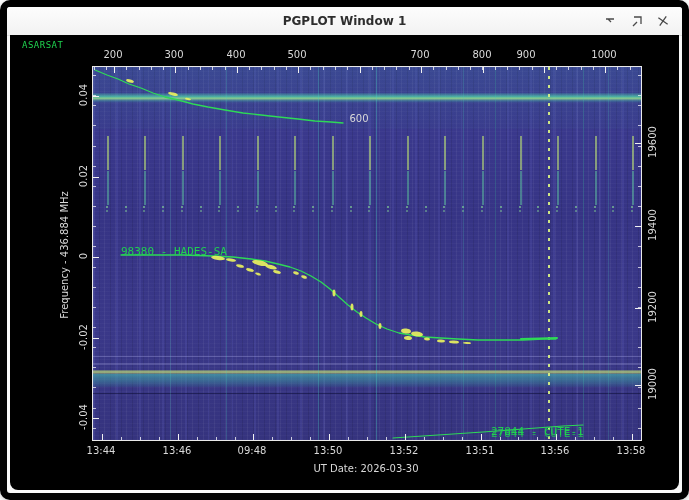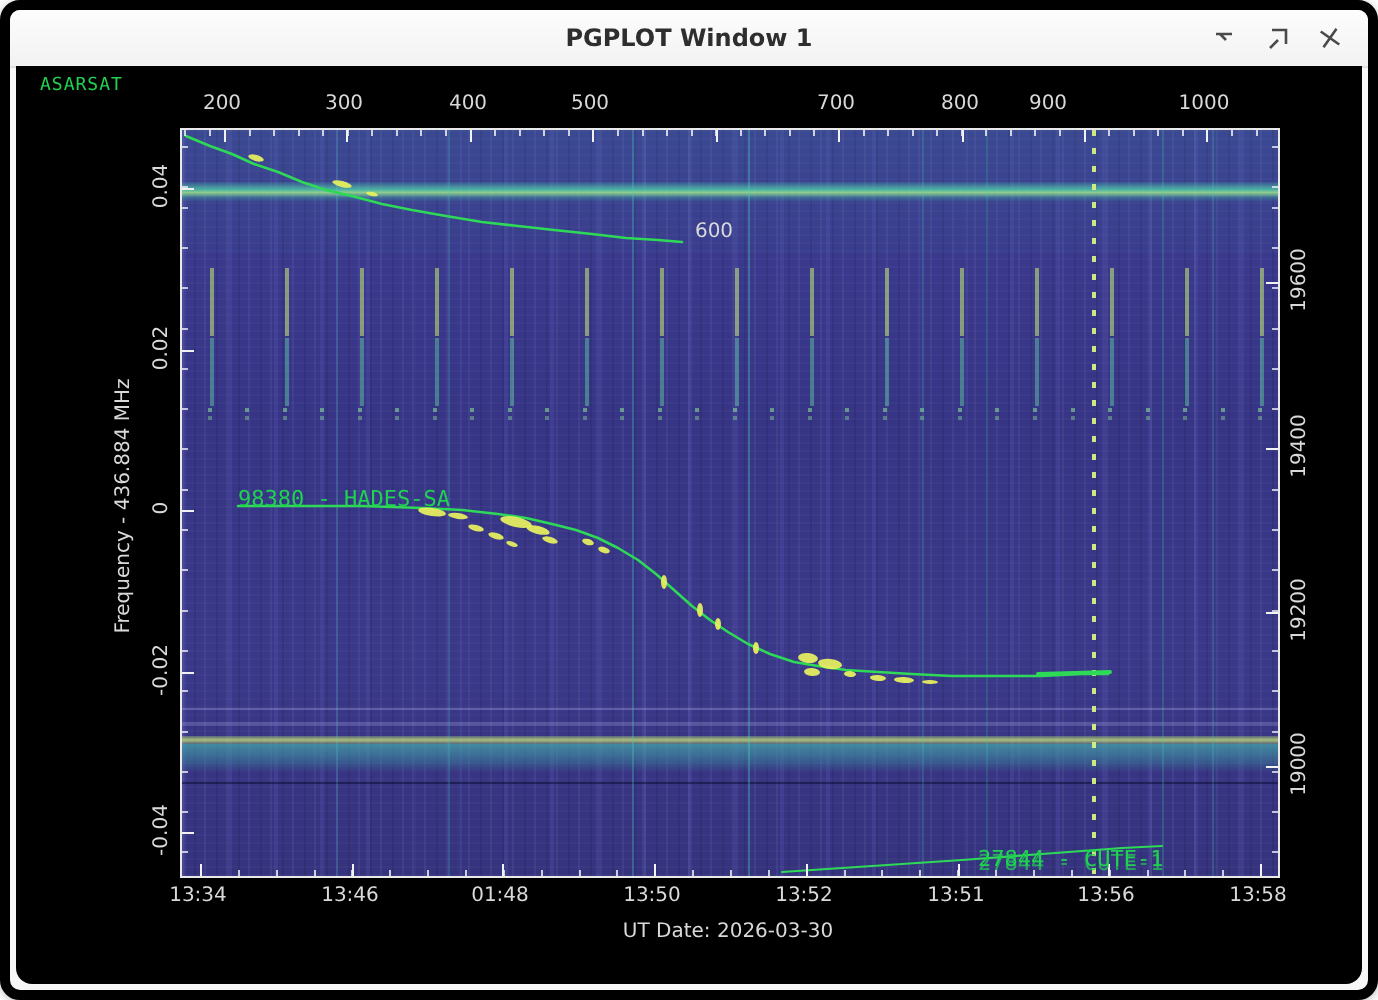--- a/index.html
+++ b/index.html
@@ -1,16 +1,16 @@
 <!DOCTYPE html>
 <html><head>
 <meta charset="utf-8">
 <style>
   html,body{margin:0;padding:0;background:#ffffff;font-family:"DejaVu Sans",sans-serif;}
-  .window{position:relative;width:689px;height:500px;background:#f7f7f7;border:5px solid #000000;
+  .window{position:relative;width:689px;height:500px;background:#f7f7f7;border:7px solid #000000;
           border-radius:10px;overflow:hidden;box-sizing:border-box;box-shadow:0 1px 5px rgba(0,0,0,.25);}
   .titlebar{position:absolute;left:0;top:0;right:0;height:28px;background:linear-gradient(#fdfdfd,#f2f2f2);
             border-bottom:1px solid #e0e0e0;display:flex;align-items:center;justify-content:center;}
   .title-text{font-size:12px;font-weight:bold;color:#2e2e2e;}
   .controls{position:absolute;right:12px;top:0;height:28px;display:flex;gap:12px;align-items:center;}
   .ctrl{width:14px;height:14px;cursor:pointer;display:block;}
   .ctrl svg{display:block;}
   .canvas{position:absolute;left:3px;right:3px;top:28px;bottom:3px;background:#000;
           border-radius:0 0 8px 8px;overflow:hidden;}
   .station{position:absolute;left:12px;top:5px;color:#1fd24f;font-family:"DejaVu Sans Mono",monospace;
@@ -181,23 +181,23 @@
     <div id="axislabels">
         <span class="ax-label" style="left: 103px; top: 19px;">200</span>
         <span class="ax-label" style="left: 164px; top: 19px;">300</span>
         <span class="ax-label" style="left: 226px; top: 19px;">400</span>
         <span class="ax-label" style="left: 287px; top: 19px;">500</span>
         <span class="ax-label" style="left: 349px; top: 37px; margin-top: 46px;">600</span>
         <span class="ax-label" style="left: 410px; top: 19px;">700</span>
         <span class="ax-label" style="left: 472px; top: 19px;">800</span>
         <span class="ax-label" style="left: 516px; top: 19px;">900</span>
         <span class="ax-label" style="left: 594px; top: 19px;">1000</span>
-        <span class="ax-label" style="left: 91px; top: 415px;">13:34</span>
+        <span class="ax-label" style="left: 91px; top: 415px;">13:44</span>
         <span class="ax-label" style="left: 167px; top: 415px;">13:46</span>
-        <span class="ax-label" style="left: 242px; top: 415px;">01:48</span>
+        <span class="ax-label" style="left: 242px; top: 415px;">09:48</span>
         <span class="ax-label" style="left: 318px; top: 415px; text-align: center;">13:50</span>
         <span class="ax-label" style="left: 394px; top: 415px;">13:52</span>
         <span class="ax-label" style="left: 470px; top: 415px;">13:51</span>
         <span class="ax-label" style="left: 545px; top: 415px;">13:56</span>
         <span class="ax-label" style="left: 621px; top: 415px;">13:58</span>
         <span class="ax-label rot" style="left: 73px; top: 60px;">0.04</span>
         <span class="ax-label rot" style="left: 73px; top: 141px;">0.02</span>
         <span class="ax-label rot" style="left: 73px; top: 221px;">0</span>
         <span class="ax-label rot" style="left: 73px; top: 302px;">-0.02</span>
         <span class="ax-label rot" style="left: 73px; top: 382px;">-0.04</span>

